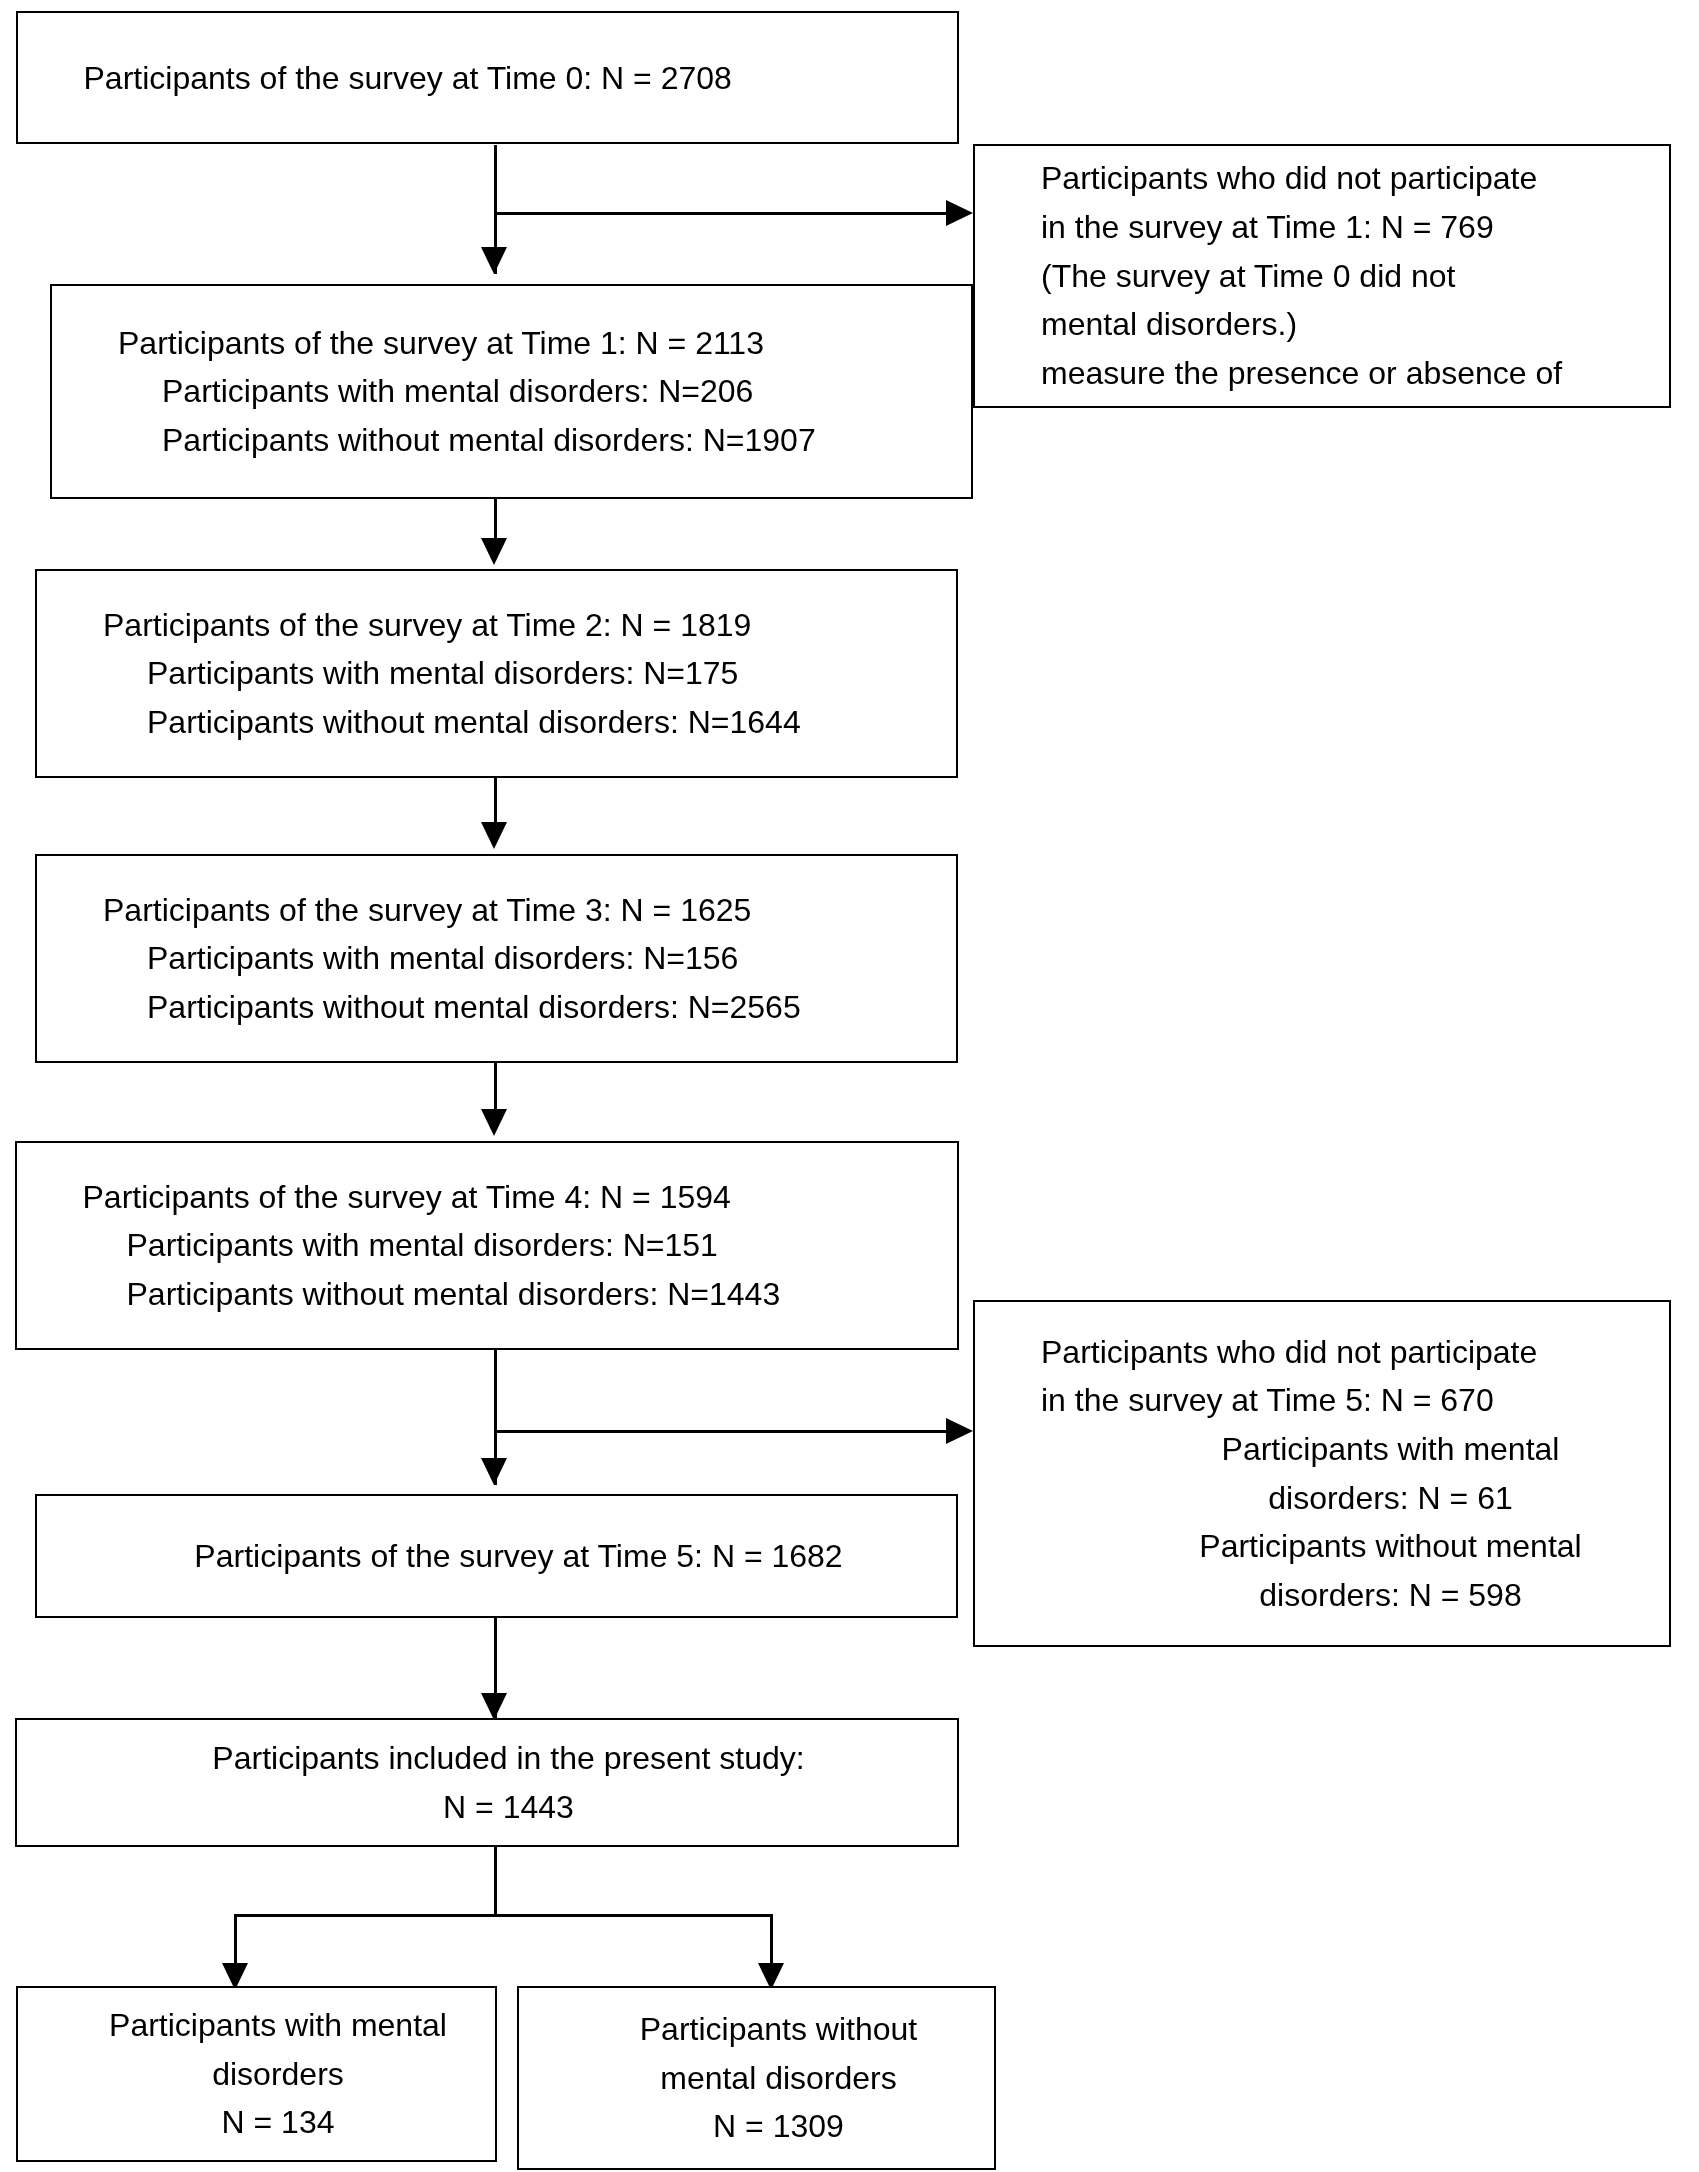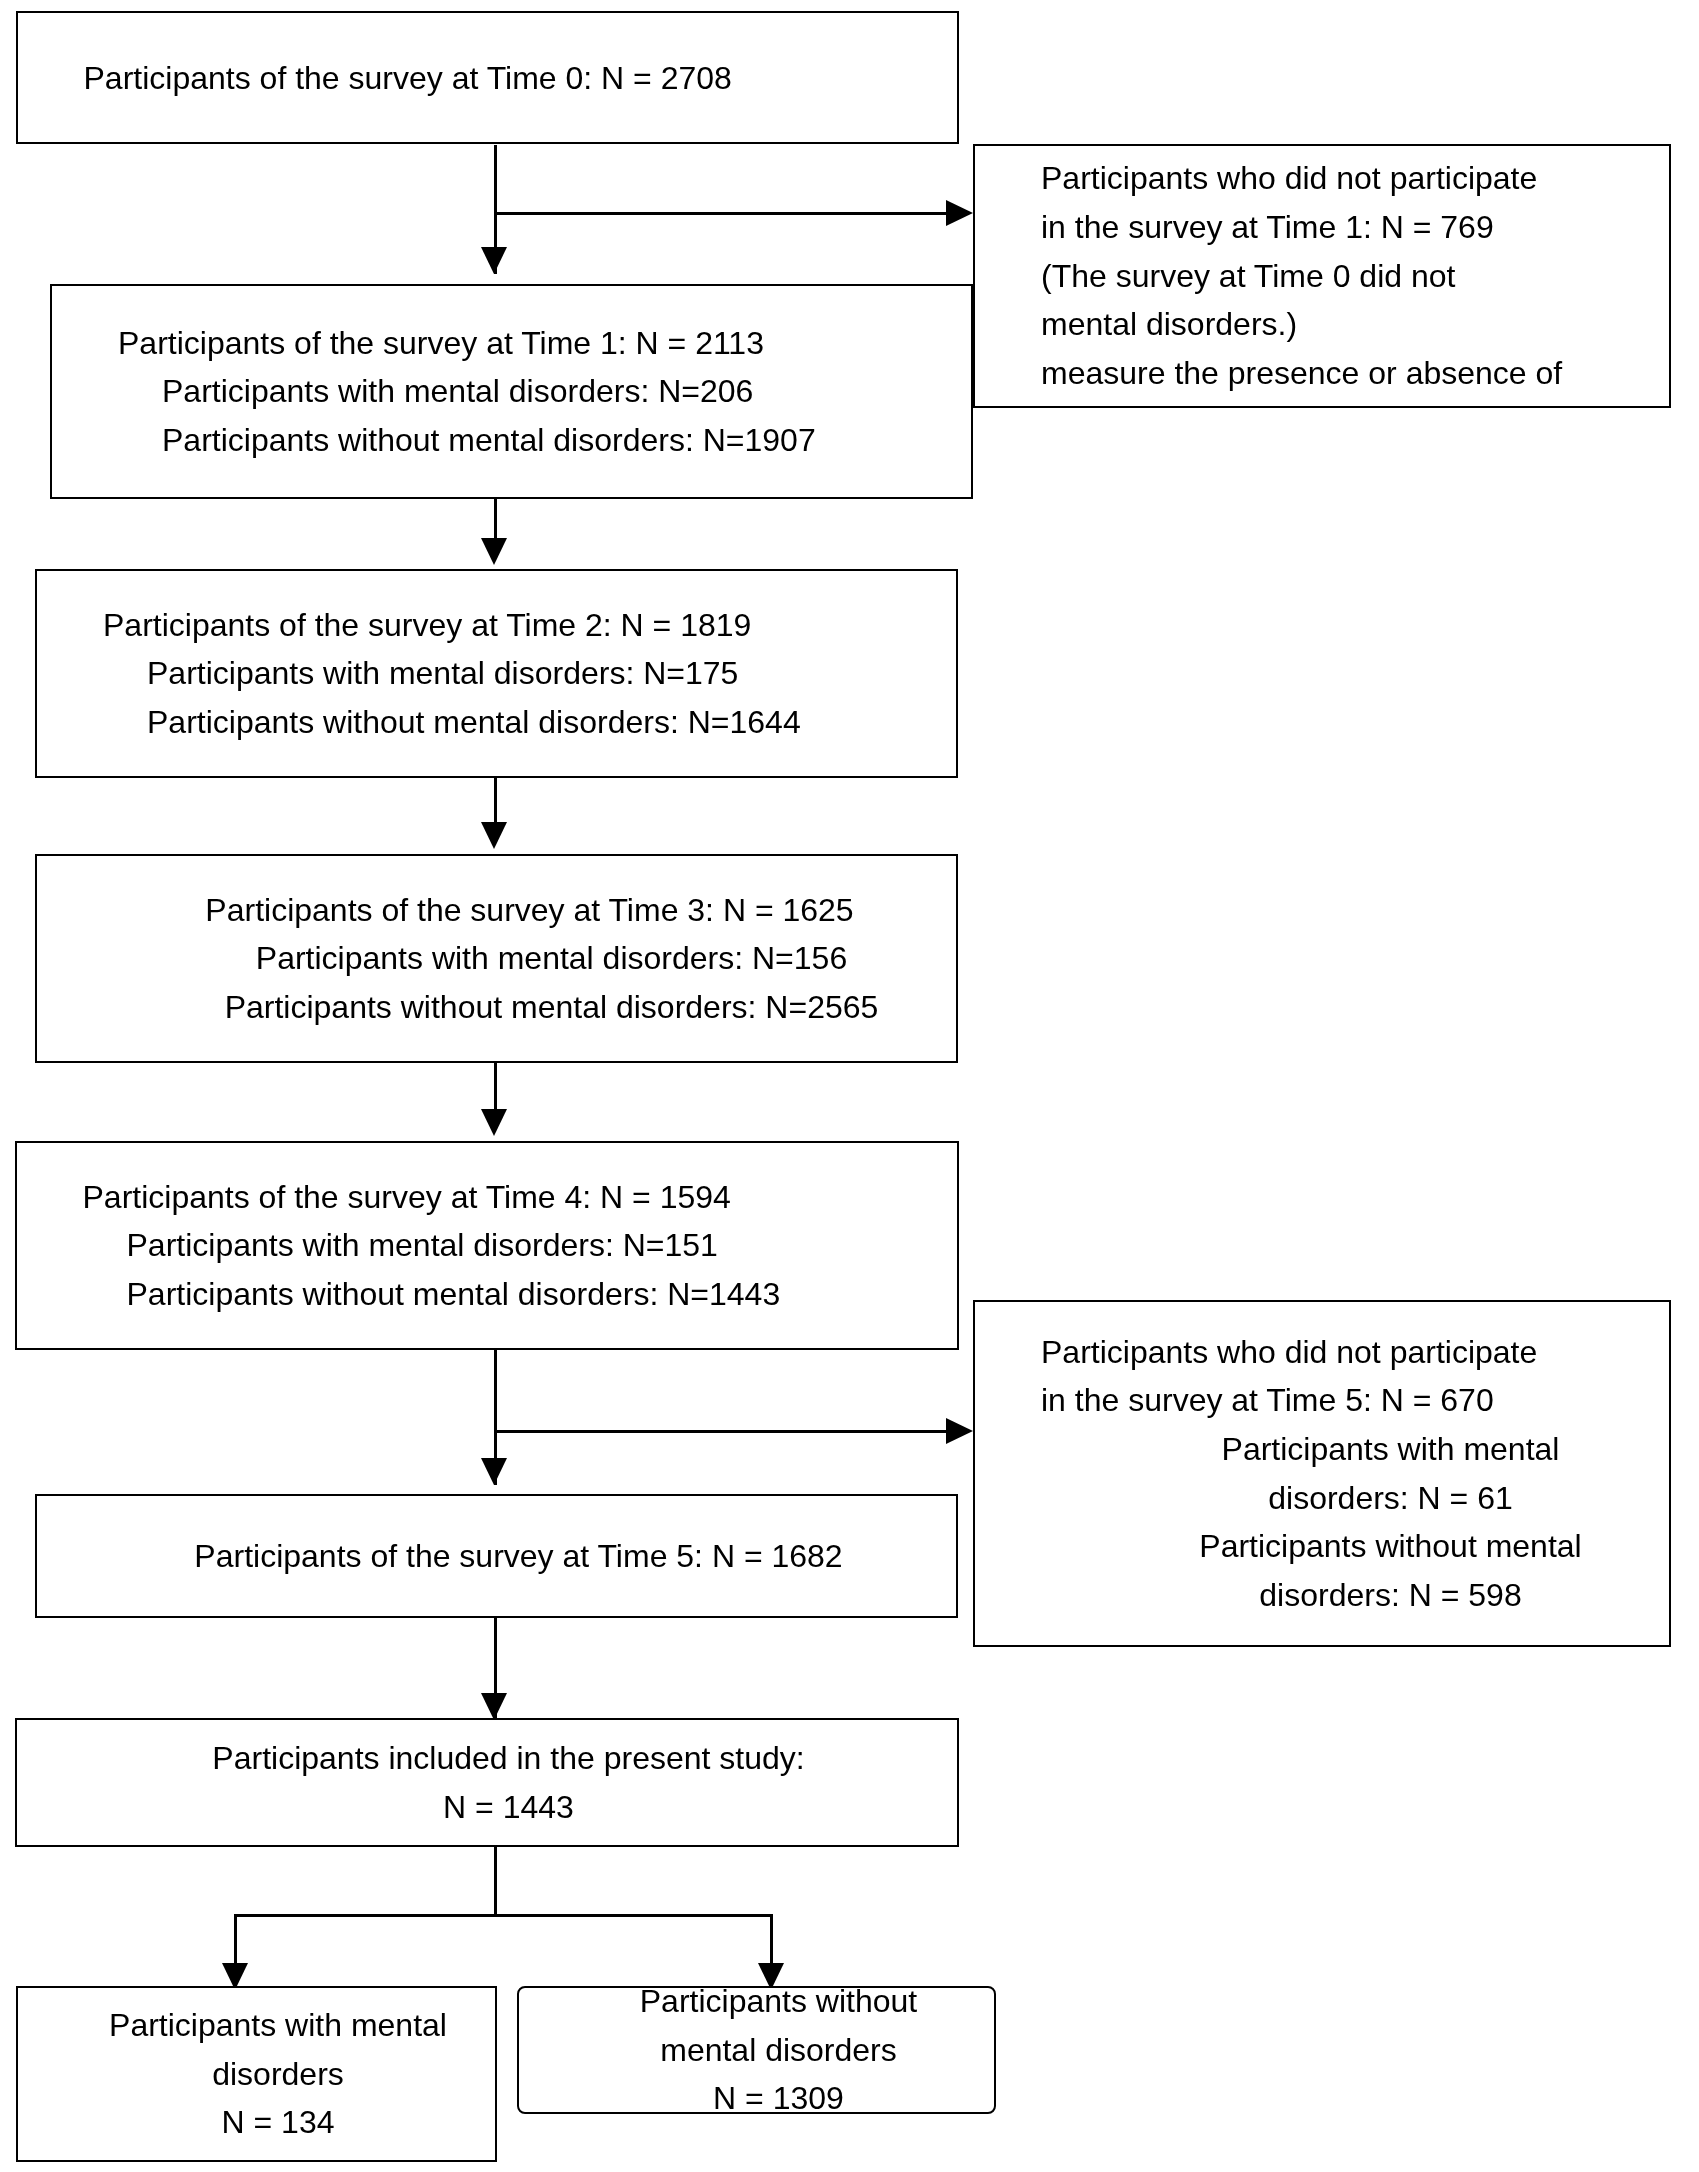--- a/index.html
+++ b/index.html
@@ -107,21 +107,21 @@
 
   <div class="box" style="left:35px; top:569px; width:923px; height:209px;">
     <div class="line pad-l">Participants of the survey at Time 2: N = 1819</div>
     <div class="line indent">Participants with mental disorders: N=175</div>
     <div class="line indent">Participants without mental disorders: N=1644</div>
   </div>
 
   <div class="vline" style="left:494px; top:778px; height:49px;"></div>
   <div class="arrow-down" style="left:481px; top:822px;"></div>
 
-  <div class="box" style="left:35px; top:854px; width:923px; height:209px;text-align:center;">
+  <div class="box" style="left:35px; top:854px; width:923px; height:209px;">
     <div class="line pad-l">Participants of the survey at Time 3: N = 1625</div>
     <div class="line indent">Participants with mental disorders: N=156</div>
     <div class="line indent">Participants without mental disorders: N=2565</div>
   </div>
 
   <div class="vline" style="left:494px; top:1063px; height:52px;"></div>
   <div class="arrow-down" style="left:481px; top:1109px;"></div>
 
   <div class="box" style="left:14.5px; top:1141px; width:944px; height:209px;">
     <div class="line pad-l">Participants of the survey at Time 4: N = 1594</div>
@@ -162,20 +162,20 @@
   <div class="vline" style="left:770px; top:1914px; height:57px;"></div>
   <div class="arrow-down" style="left:222px; top:1963px;"></div>
   <div class="arrow-down" style="left:758px; top:1963px;"></div>
 
   <div class="box center-block" style="left:15.5px; top:1986px; width:481px; height:176px;">
     <div class="line center">Participants with mental</div>
     <div class="line center">disorders</div>
     <div class="line center">N = 134</div>
   </div>
 
-  <div class="box center-block" style="left:517px; top:1986px; width:479px; height:128px;border-radius:8px;">
+  <div class="box center-block" style="left:517px; top:1986px; width:479px; height:184px;">
     <div class="line center">Participants without</div>
     <div class="line center">mental disorders</div>
     <div class="line center">N = 1309</div>
   </div>
 
 </div>
 
 
 </body></html>

